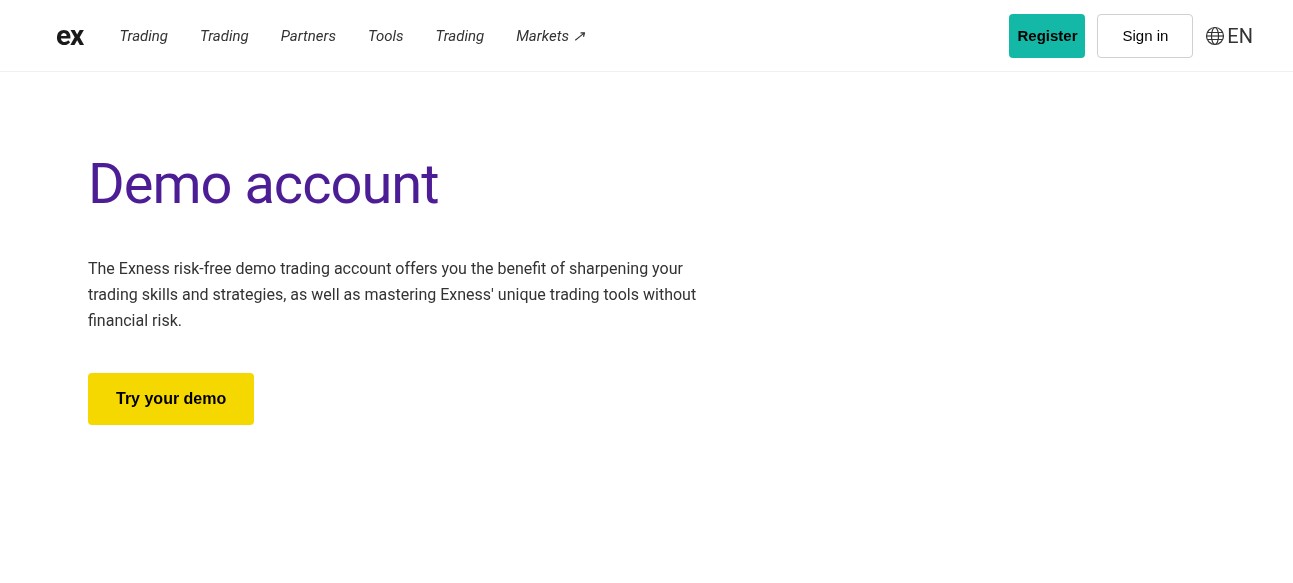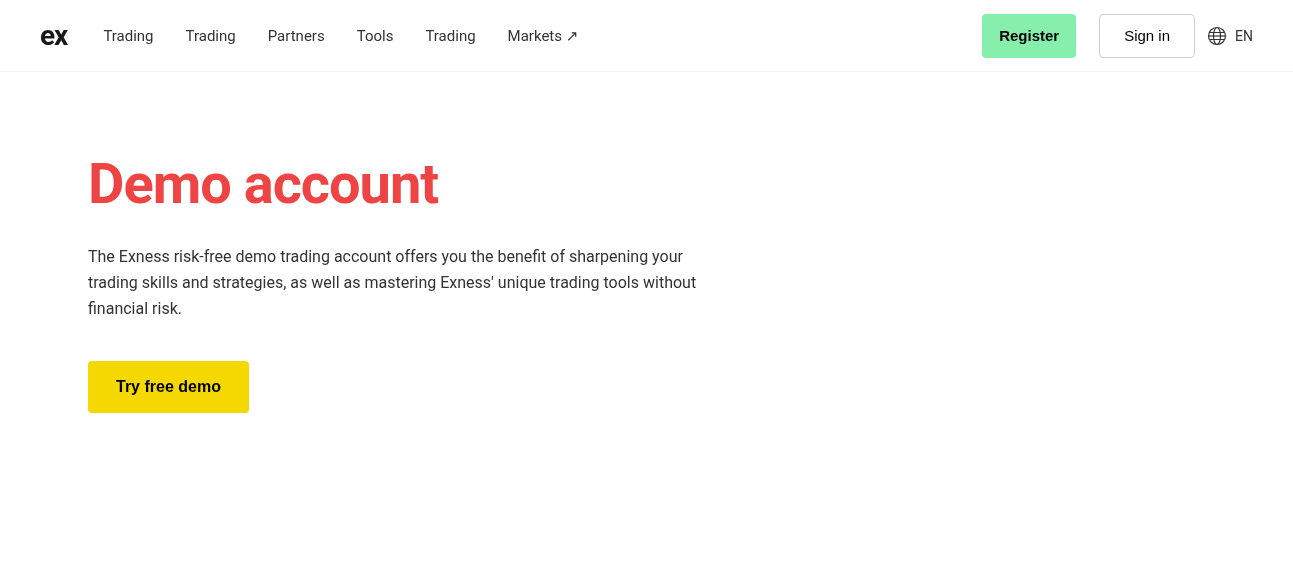--- a/index.html
+++ b/index.html
@@ -31,103 +31,104 @@
     .navbar-left {
       display: flex;
       align-items: center;
       gap: 36px;
     }
 
     .logo {
       display: flex;
       align-items: center;
       cursor: pointer;
+      margin-left: 16px;
     }
 
     .logo-text {
       font-size: 28px;
       font-weight: 700;
       letter-spacing: -1px;
       color: #1a1a1a;
     }
 
     .nav-links {
       display: flex;
       align-items: center;
       gap: 32px;
+      font-style: italic;
     }
 
     .nav-link {
       font-size: 15px;
       color: #333;
       cursor: pointer;
       text-decoration: none;
       font-weight: 400;
       white-space: nowrap;
     }
 
     .navbar-right {
       display: flex;
       align-items: center;
       gap: 12px;
     }
 
     .btn-register {
-      background: #86efac;
+      background: #14b8a6;
       color: #000;
       border: none;
       border-radius: 4px;
-      padding: 0 17px;
+      padding: 0 8px;
       height: 44px;
       font-size: 15px;
       font-weight: 600;
       cursor: pointer;
       white-space: nowrap;
     }
 
     .btn-signin {
       background: #fff;
       color: #000;
       border: 1px solid #d0d0d0;
       border-radius: 4px;
       padding: 0 24px;
       height: 44px;
       font-size: 15px;
       font-weight: 400;
       cursor: pointer;
       white-space: nowrap;
-      margin-left: 11px;
     }
 
     .lang-selector {
       display: flex;
       align-items: center;
-      gap: 8px;
+      gap: 2px;
       cursor: pointer;
-      font-size: 14px;
+      font-size: 20px;
       color: #333;
     }
 
     .globe-icon {
       width: 20px;
       height: 20px;
     }
 
     
     .hero {
       padding: 80px 40px 60px 88px;
       max-width: 760px;
     }
 
     .hero-title {
       font-size: 56px;
-      font-weight: 700;
-      color: #ef4444;
+      font-weight: 400;
+      color: #4c1d95;
       line-height: 1.15;
-      margin-bottom: 28px;
+      margin-bottom: 40px;
       letter-spacing: -1px;
     }
 
     .hero-description {
       font-size: 16px;
       color: #333;
       line-height: 1.6;
       margin-bottom: 40px;
       max-width: 620px;
     }
@@ -176,14 +177,14 @@
         <line x1="2.5" y1="13.5" x2="17.5" y2="13.5" stroke="#333" stroke-width="1"></line>
       </svg>
       <span>EN</span>
     </div>
   </div>
 </nav>
 
 <main class="hero">
   <h1 class="hero-title">Demo account</h1>
   <p class="hero-description">The Exness risk-free demo trading account offers you the benefit of sharpening your trading skills and strategies, as well as mastering Exness' unique trading tools without financial risk.</p>
-  <button class="btn-try-demo">Try free demo</button>
+  <button class="btn-try-demo">Try your demo</button>
 </main>
 
 </body></html>

